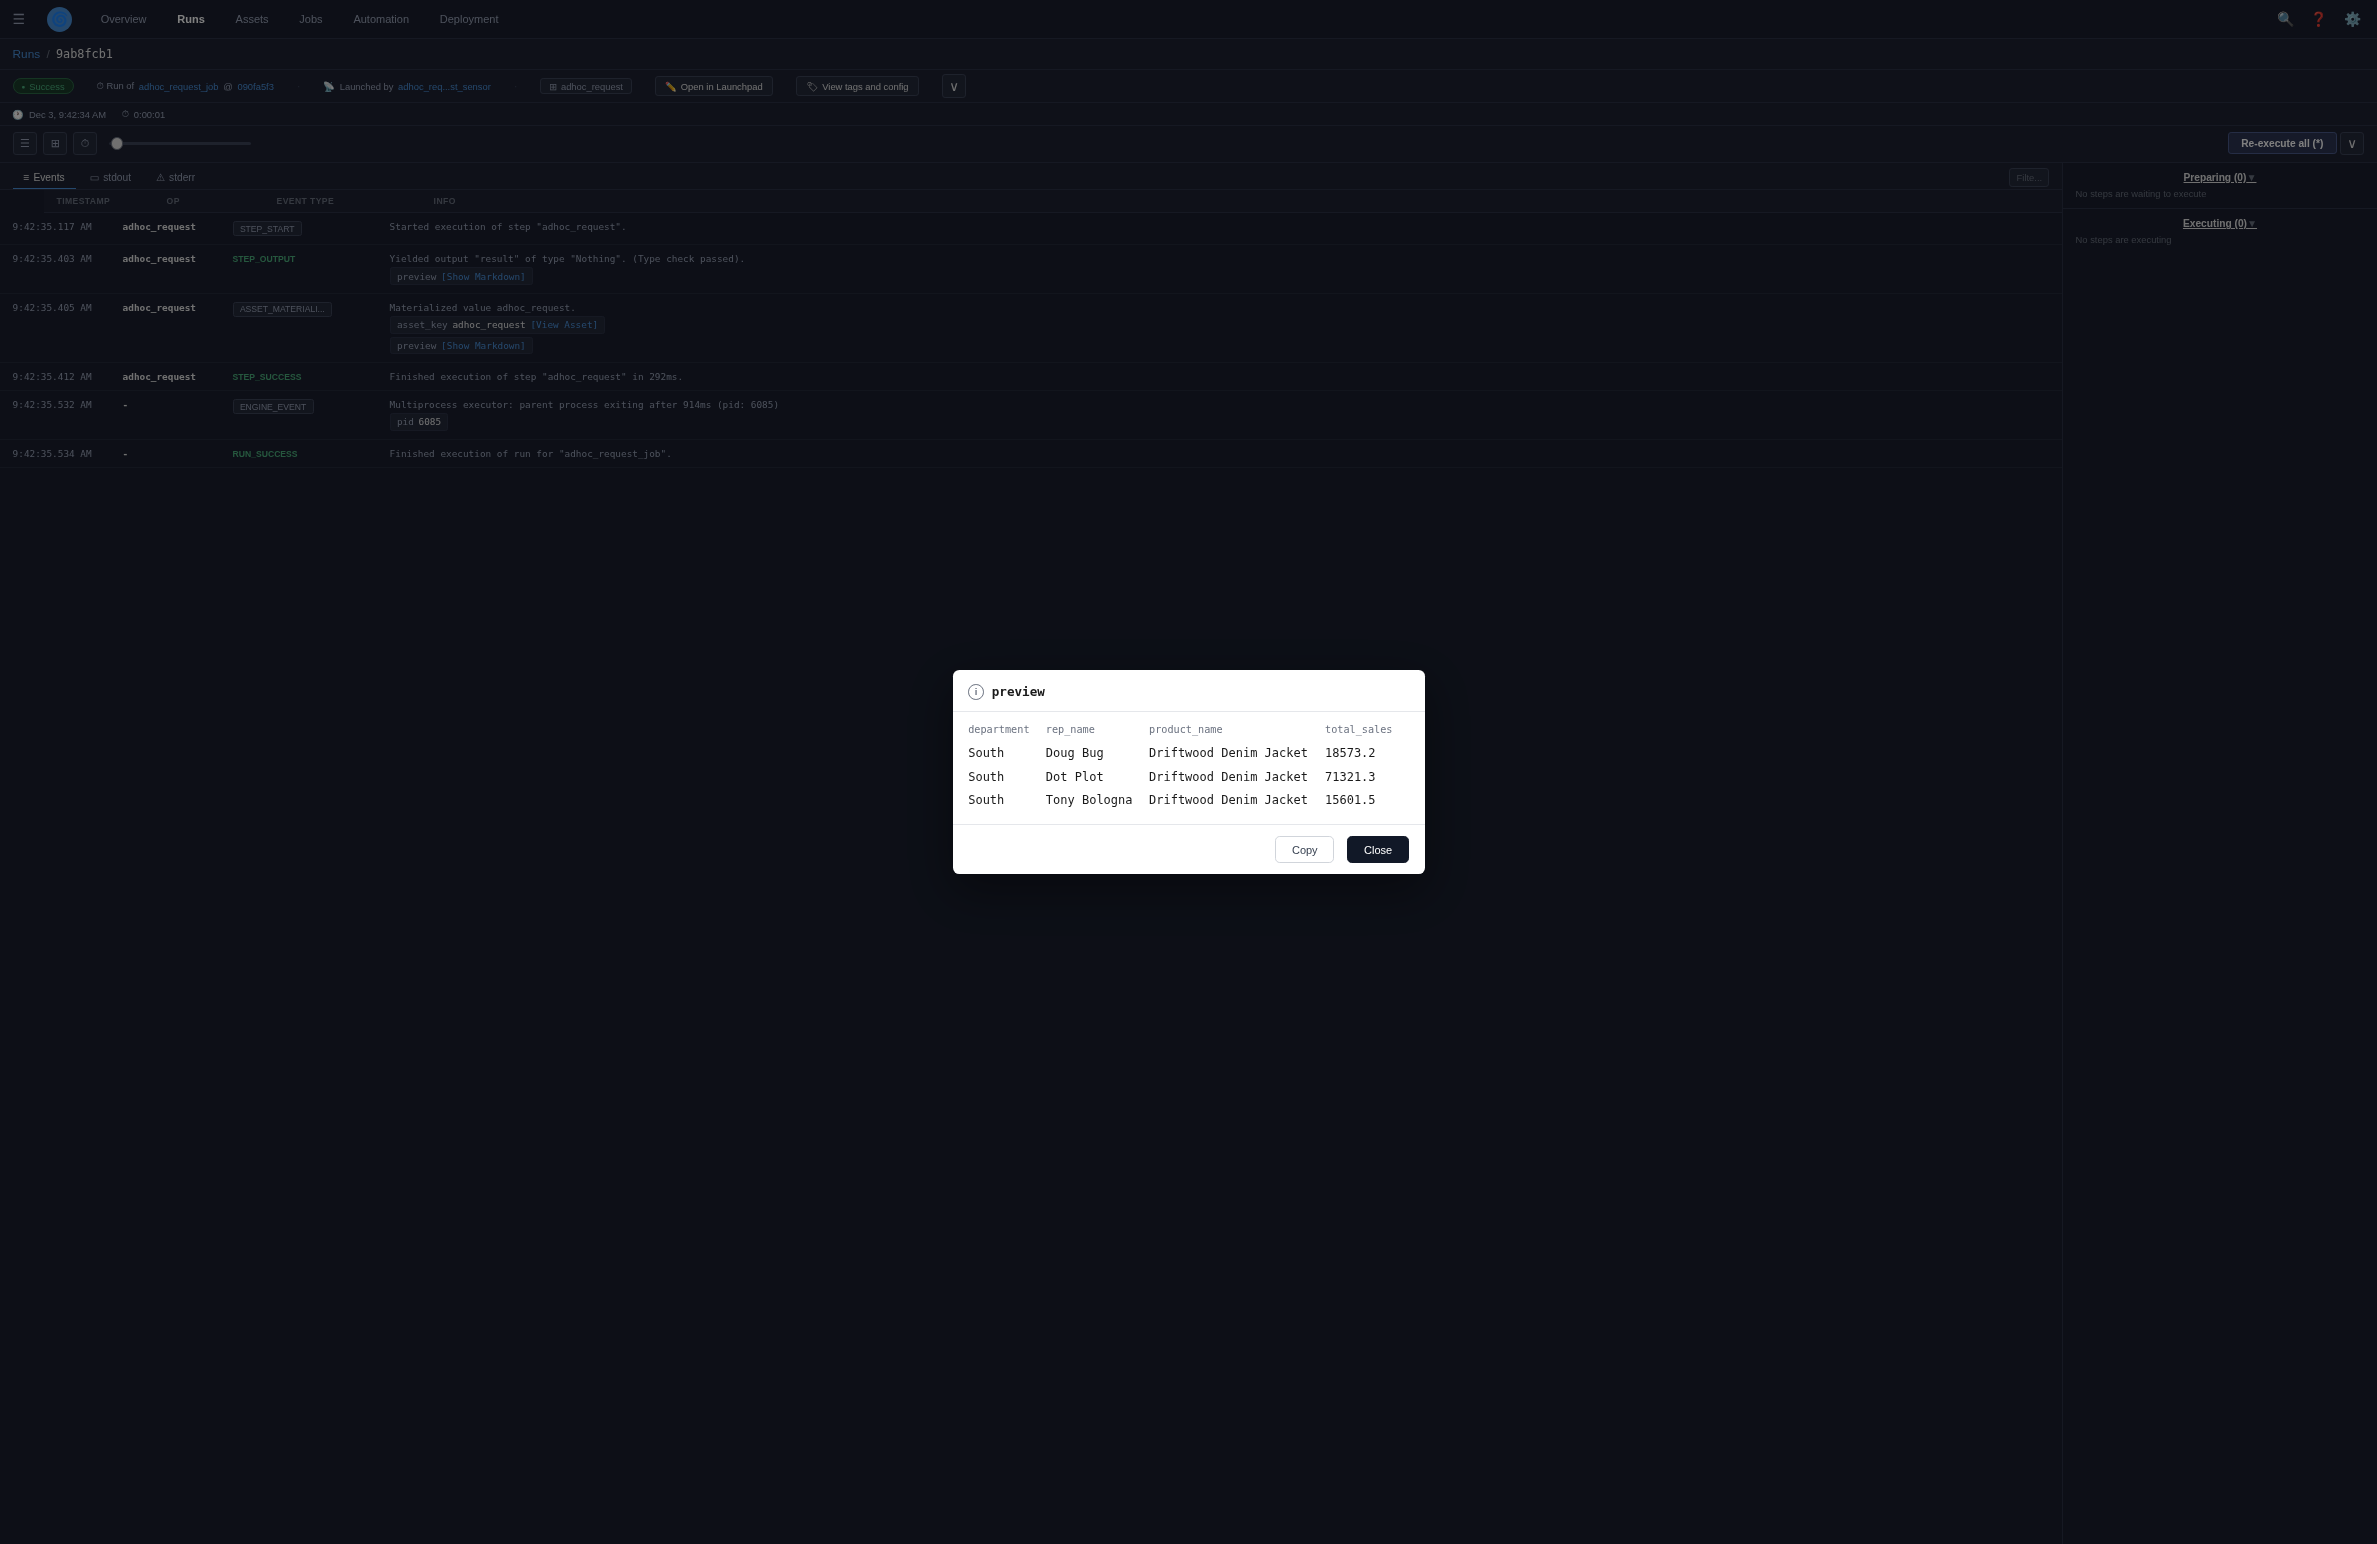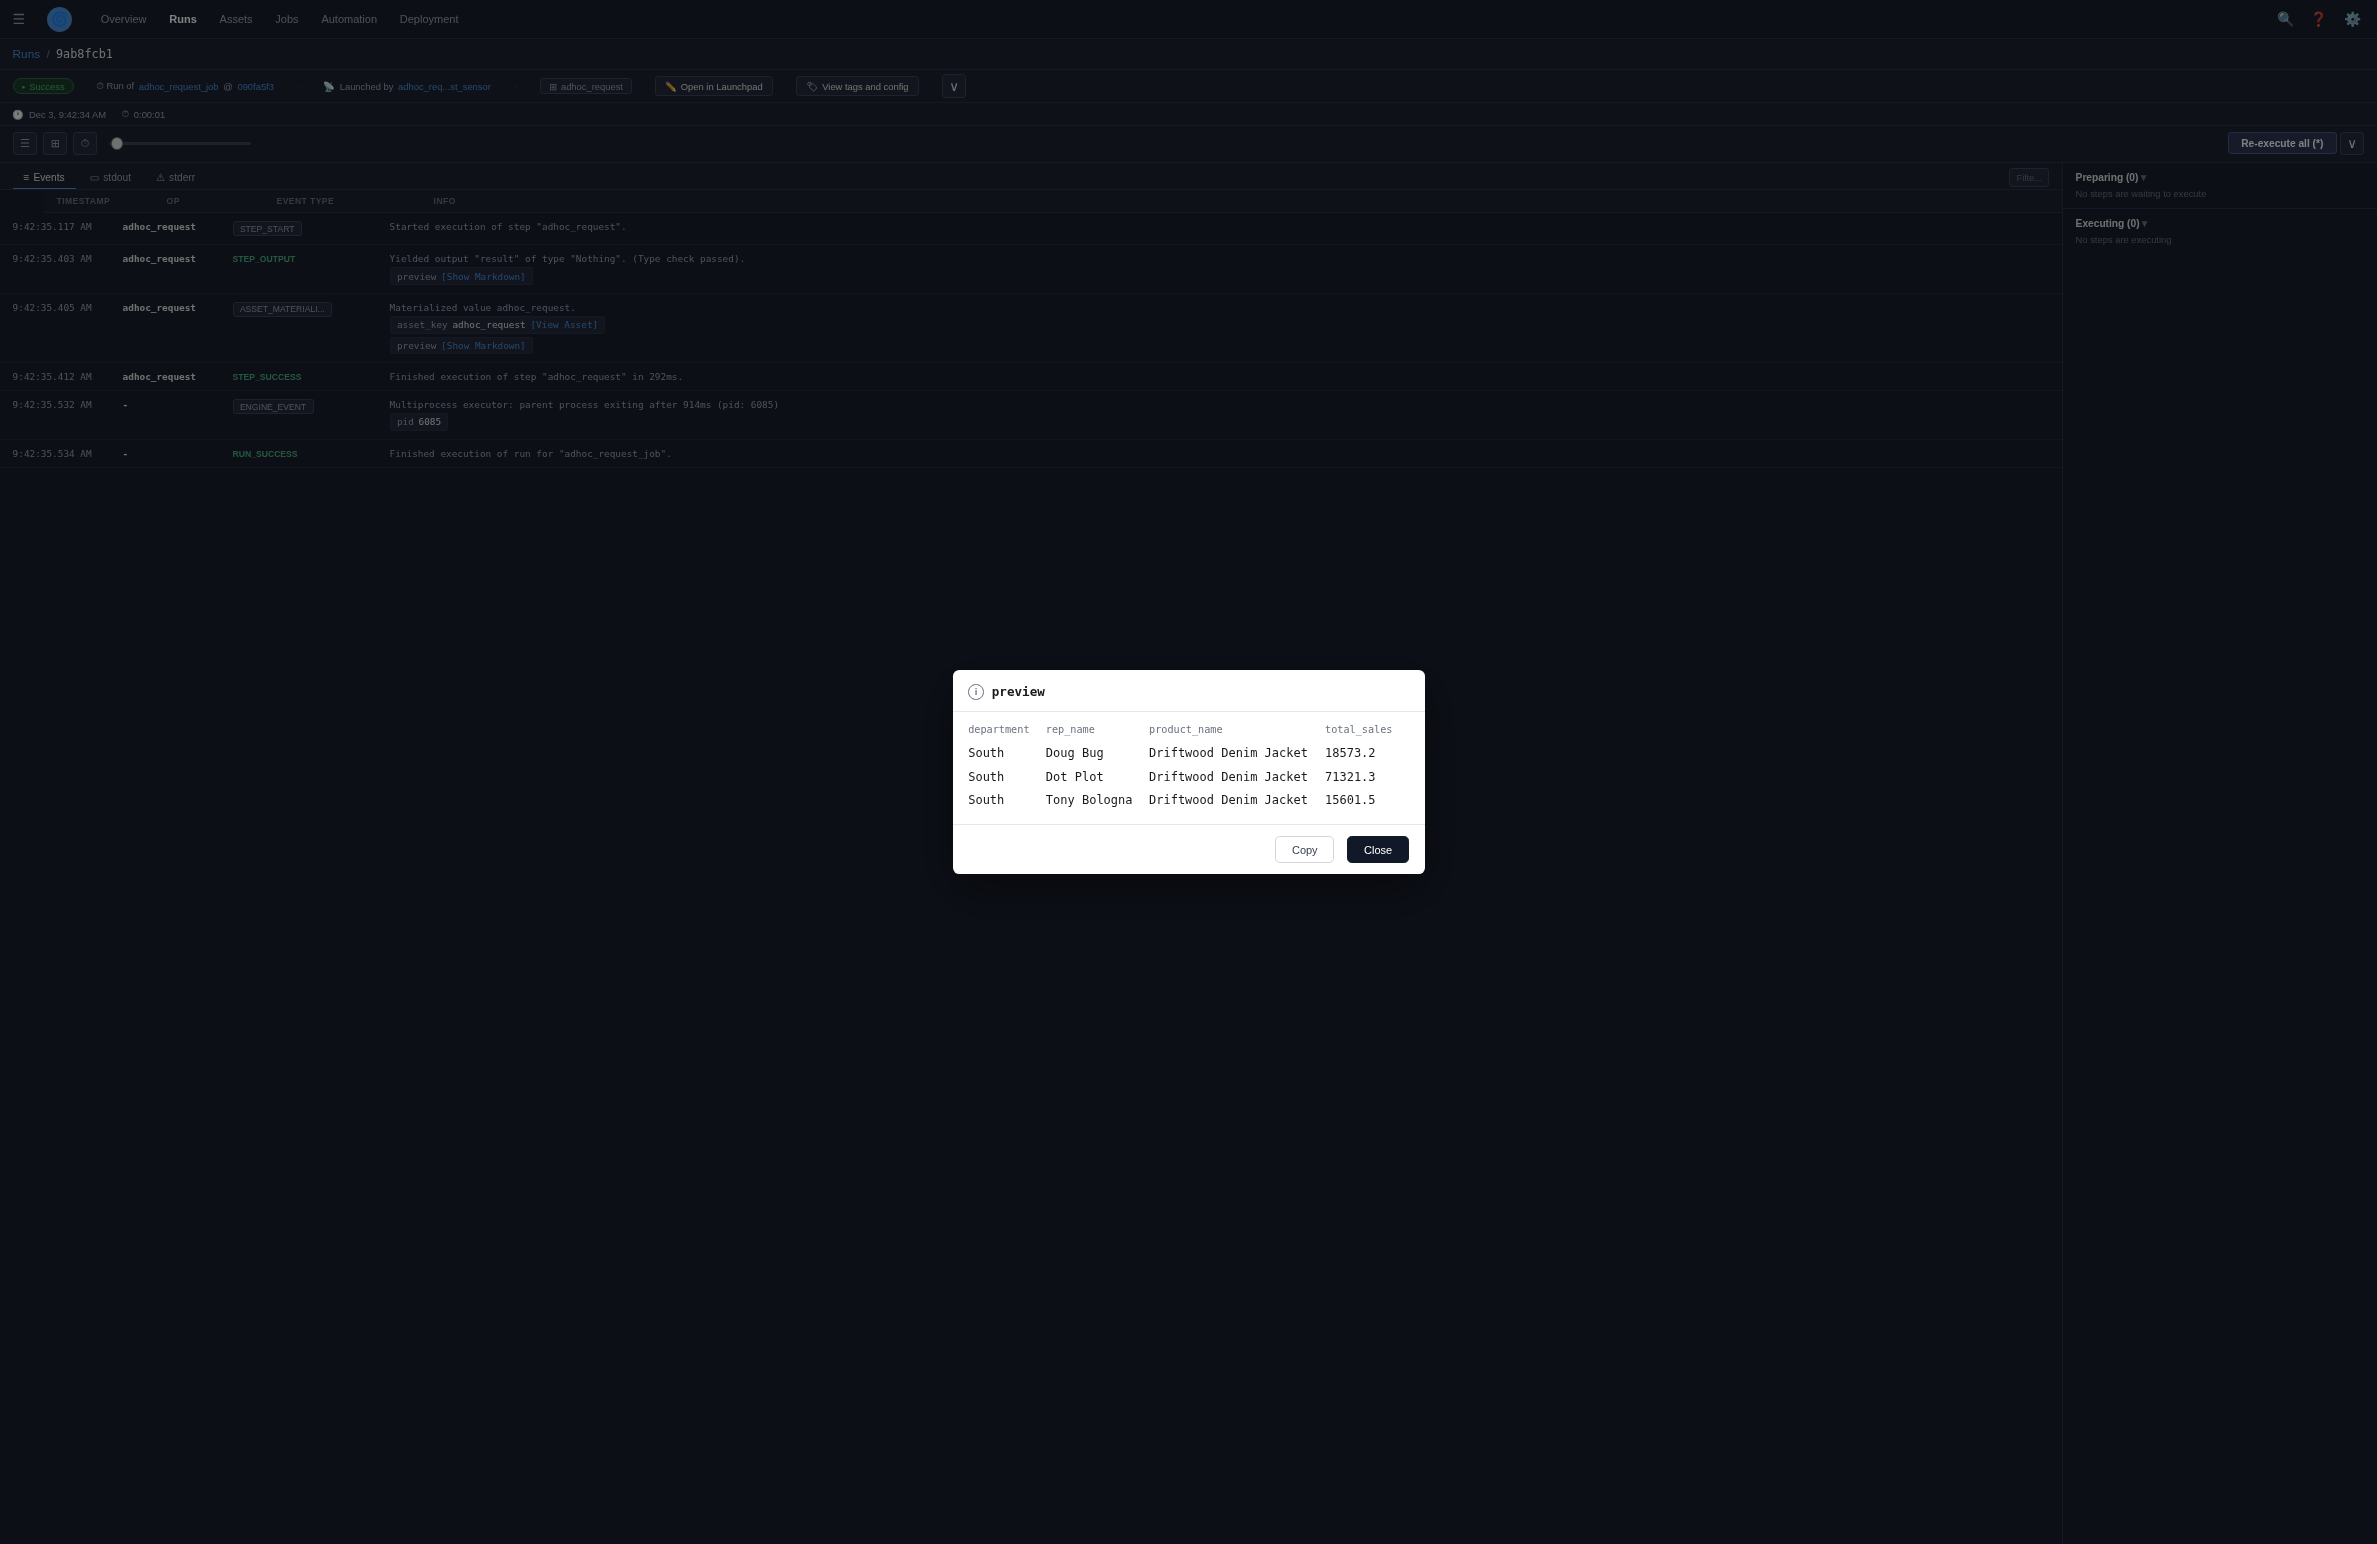--- a/index.html
+++ b/index.html
@@ -32,21 +32,21 @@
       flex-shrink: 0;
     }
     .topnav-menu-icon {
       color: #9aa3b8;
       font-size: 14px;
       cursor: pointer;
       margin-right: 3.1px;
     }
     .topnav-links {
       display: flex;
-      gap: 4px;
+      gap: 12px;
       flex: 1;
     }
     .nav-link {
       color: #9aa3b8;
       padding: 4.7px 9.4px;
       border-radius: 3.1px;
       cursor: pointer;
       font-size: 11px;
       text-decoration: none;
     }
@@ -364,22 +364,23 @@
       flex-direction: column;
       overflow: hidden;
     }
     .preparing-section {
       padding: 9.4px 12.6px;
       border-bottom: 0.8px solid #2d3347;
     }
     .section-header {
       display: flex;
       align-items: center;
-      justify-content: flex-start;
+      justify-content: center;
       margin-bottom: 4.7px;
+      text-decoration: underline;
     }
     .section-title { color: #e0e0e0; font-size: 10.2px; font-weight: 600; }
     .section-chevron { color: #6b7280; cursor: pointer; }
     .section-msg { color: #6b7280; font-size: 9.4px; }
     .executing-section {
       padding: 9.4px 12.6px;
     }
 
     
     .modal-overlay {

